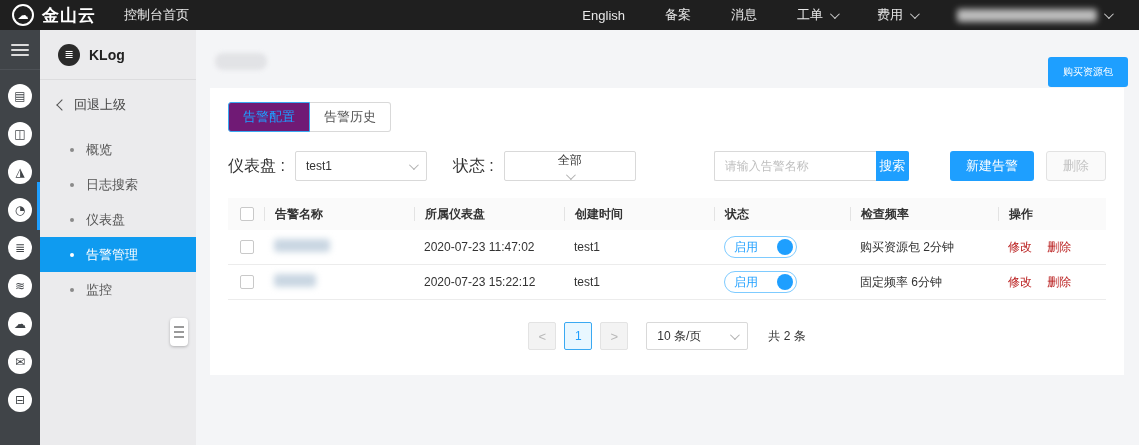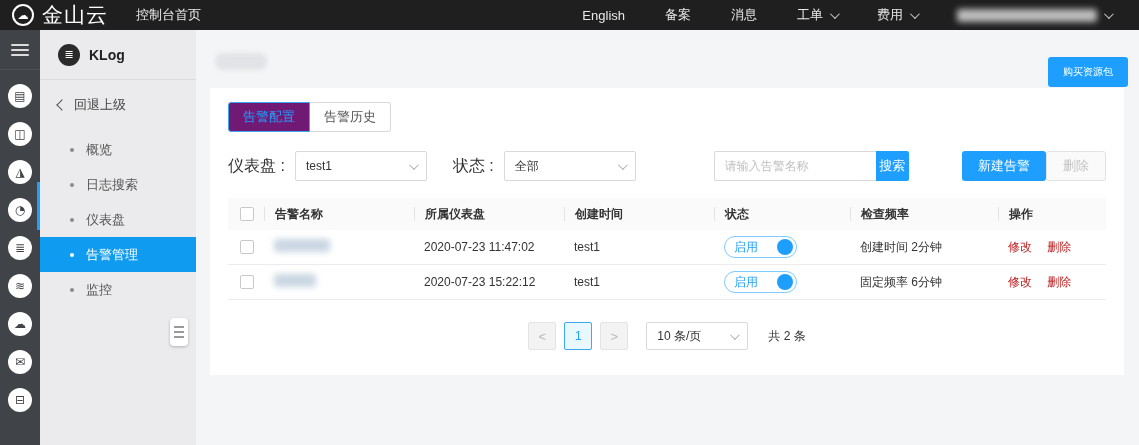--- a/index.html
+++ b/index.html
@@ -6,21 +6,21 @@
   html,body { width:1139px; height:445px; overflow:hidden;
     font-family:"Liberation Sans","DejaVu Sans",sans-serif; font-size:12px; color:#333; }
   body { background:#f4f5f7; position:relative; }
 
   
   .topbar { position:absolute; left:0; top:0; width:1139px; height:30px;
     background:#1f1f1f; display:flex; align-items:center; color:#fff; z-index:30; }
   .brand { display:flex; align-items:center; gap:8px; padding:0 10px 0 12px; }
   .brand-logo { width:22px; height:22px; border:2px solid #fff; border-radius:50%;
     display:flex; align-items:center; justify-content:center; font-size:11px; color:#fff; }
-  .brand-name { font-size:21px; font-weight:normal; letter-spacing:1px;text-align:right; }
+  .brand-name { font-size:17px; font-weight:bold; letter-spacing:1px;text-align:right; }
   .topbar-home { margin-left:18px; font-size:13px; color:#eee; cursor:pointer; }
   .topbar-right { margin-left:auto; display:flex; align-items:center; gap:40px; padding-right:28px; font-size:13px; color:#e8e8e8; }
   .topbar-link { cursor:pointer; display:flex; align-items:center; gap:7px; }
   .chev { width:7px; height:7px; border-right:1.5px solid #ccc; border-bottom:1.5px solid #ccc;
     transform:rotate(45deg) translateY(-2px); display:inline-block; }
   .user-blob { width:140px; height:13px; background:#d8d8d8; border-radius:3px; filter:blur(3px); opacity:.85; }
 
   
   .rail { position:absolute; left:0; top:30px; width:40px; height:415px; background:#404448; z-index:20; }
   .rail-burger { height:40px; display:flex; align-items:center; justify-content:center; cursor:pointer;
@@ -71,28 +71,28 @@
   .tab:last-child { border-radius:0 3px 3px 0; border-left:none; }
   .tab.active { background:#701a75; color:#1e9fff; border:1px solid #3aa9f2; }
 
   
   .filters { display:flex; align-items:center; margin-top:18px; height:32px; }
   .f-label { color:#333; margin-right:10px; font-size:16px; }
   .select { height:30px; border:1px solid #d9d9d9; border-radius:2px; background:#fff; display:flex;
     align-items:center; justify-content:space-between; padding:0 10px; cursor:pointer; color:#333; }
   .select .chev { border-color:#b0b0b0; }
   .sel-dash { width:132px; margin-right:26px; }
-  .sel-status { width:132px; margin-right:78px; }
+  .sel-status { width:132px; margin-right:78px;flex-direction:column; }
   .search-group { display:flex; }
   .search-input { width:162px; height:30px; border:1px solid #d9d9d9; border-right:none;
     border-radius:2px 0 0 2px; padding:0 10px; font-size:12px; color:#333; outline:none; }
   .search-input::placeholder { color:#bfbfbf; }
   .search-btn { width:33px; height:30px; border:none; border-radius:0 2px 2px 0; color:#fff;
     font-size:13px; cursor:pointer; }
-  .filters-right { margin-left:auto; display:flex; gap:0; }
+  .filters-right { margin-left:auto; display:flex; gap:12px; }
   .create-btn { height:30px; padding:0 16px; border:none; border-radius:3px; color:#fff; font-size:13px; cursor:pointer; }
   .delete-btn { height:30px; padding:0 16px; border:1px solid #e2e2e2; border-radius:3px;
     background:#fafafa; color:#c4c4c4; font-size:13px; cursor:not-allowed; }
 
   
   .table { margin-top:16px; }
   .t-row { display:grid; grid-template-columns:36px 150px 150px 150px 136px 148px 1fr; align-items:center; }
   .t-head { height:32px; background:#fafafa; font-weight:bold; color:#333; }
   .t-head .hcell { border-left:1px solid #e3e3e3; padding-left:10px; line-height:14px; }
   .t-body-row { height:35px; border-bottom:1px solid #ececec; color:#333; }
@@ -251,21 +251,21 @@
         <span class="chk"></span>
         <span class="cell"><span class="name-blob" style="width:56px; display:inline-block;"></span></span>
         <span class="cell">2020-07-23 11:47:02</span>
         <span class="cell">test1</span>
         <span class="cell">
           <span class="toggle">
             <span class="toggle-label">启用</span>
             <span class="toggle-knob" style="background: rgb(30, 159, 255);"></span>
           </span>
         </span>
-        <span class="cell">创建时间 2分钟</span>
+        <span class="cell">购买资源包 2分钟</span>
         <span class="cell">
           <span class="link">修改</span>
           <span class="link">删除</span>
         </span>
       </div>
 
       <div class="t-row t-body-row">
         <span class="chk"></span>
         <span class="cell"><span class="name-blob" style="width:42px; display:inline-block;"></span></span>
         <span class="cell">2020-07-23 15:22:12</span>

